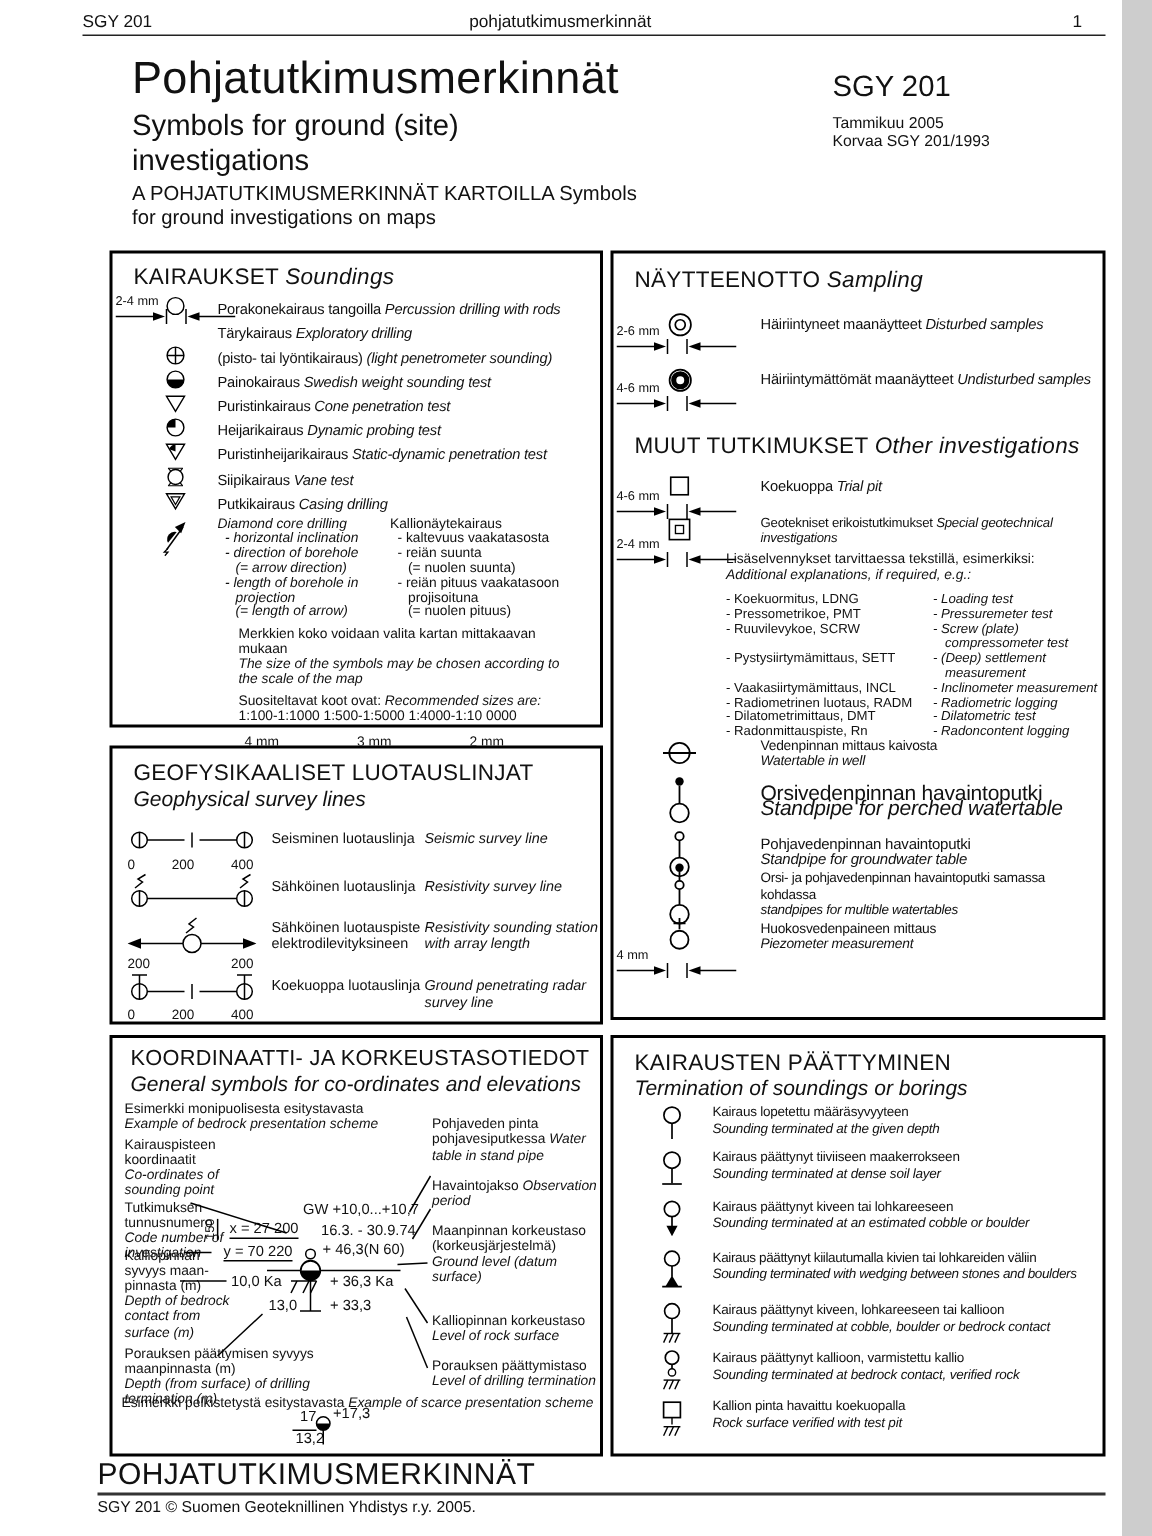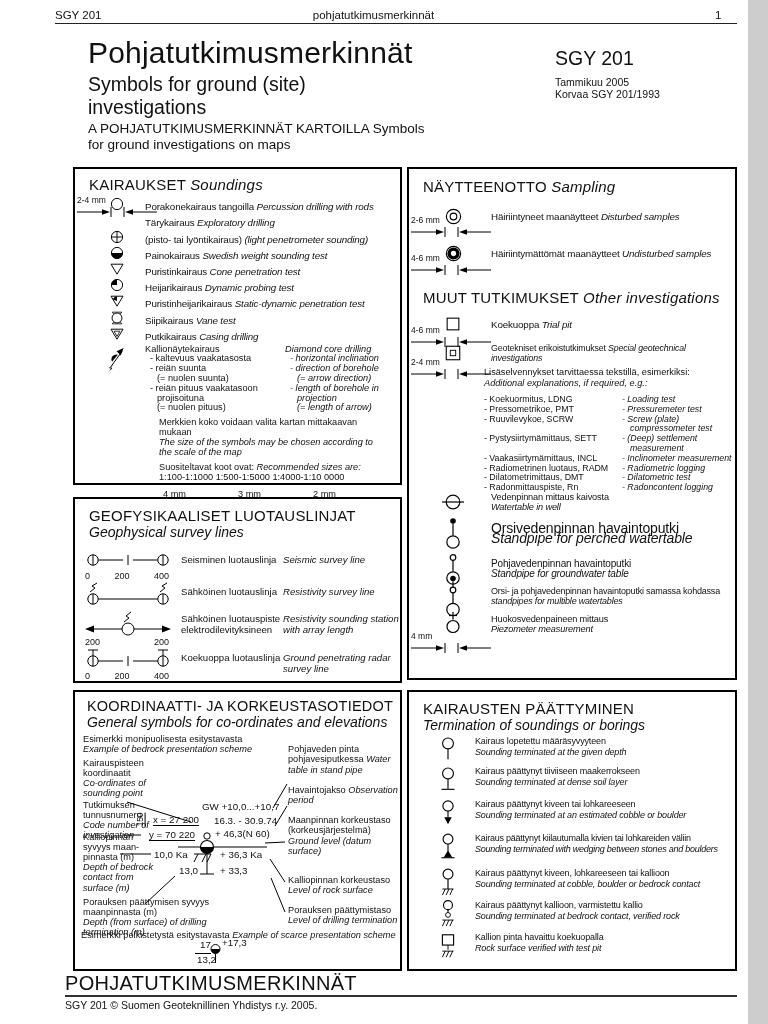--- a/index.html
+++ b/index.html
@@ -15,21 +15,21 @@
   .s{stroke:#000;stroke-width:1.2;fill:none;stroke-linecap:butt}
   .sw1{stroke-width:1}
   .f{fill:#000;stroke:none}
   .krow{display:flex;align-items:flex-end;height:16.2px;margin-left:14px;white-space:nowrap}
   .krow .sym,.srow .sym{width:56px;flex:none;display:flex;justify-content:center;align-items:center}
   .krow .txt{font-size:9.8px;letter-spacing:-.15px}
   .dim{position:absolute;width:90px}
   .dimlbl{display:block;font-size:8.5px;margin-bottom:-1px}
   .srow{position:absolute;left:14px;right:4px;display:flex;align-items:center}
   .srow .sym{width:60px}
-  .srow .txt{font-size:9.8px;margin-left:8px;letter-spacing:-.15px}
+  .srow .txt{font-size:9.8px;margin-left:24px;letter-spacing:-.15px}
   .pair{display:flex;font-size:8.8px;line-height:9.8px}
   .pair .pfi{width:138px;flex:none}
   .pair .pen{width:118px;padding-left:8px;text-indent:-8px}
   .grow{position:absolute;left:10px;display:flex;align-items:flex-start}
   .gicon{width:96px;flex:none;display:flex;flex-direction:column}
   .gscale{display:flex;justify-content:space-between;width:84px;font-size:9px;margin-top:0px}
   .gfi{width:102px;font-size:9.6px;line-height:1.15;margin-top:5px;flex:none}
   .gen{font-size:9.6px;line-height:1.15;margin-top:5px}
   .trow{position:absolute;left:12px;right:6px;display:flex;}
   .trow .sym{width:54px;flex:none;display:flex;justify-content:center}
@@ -159,37 +159,37 @@
 
     <div style="display:flex;margin:3px 0 0 14px">
       <span class="sym" style="width:56px;display:flex;justify-content:center">
         <svg width="20" height="26" viewBox="0 0 24 30">
             <line class="s" x1="5" y1="25" x2="18" y2="7"></line>
             <polygon class="f" points="20,3 11.5,7 16.5,12"></polygon>
             <path class="f" d="M13,11 A6,6 0 0 0 6,19.5 Z"></path>
             <polyline class="s sw1" points="6,24 3,27 6,27 3.5,30"></polyline>
           </svg>
       </span>
+      <div class="t9 i" style="width:115px;line-height:9.8px">
+        <div>Diamond core drilling</div>
+        <div style="padding-left:5px">- horizontal inclination</div>
+        <div style="padding-left:5px">- direction of borehole</div>
+        <div style="padding-left:12px">(= arrow direction)</div>
+        <div style="padding-left:5px">- length of borehole in</div>
+        <div style="padding-left:12px">projection</div>
+        <div style="padding-left:12px">(= length of arrow)</div>
+      </div>
       <div class="t9" style="width:140px;line-height:9.8px">
         <div>Kallionäytekairaus</div>
         <div style="padding-left:5px">- kaltevuus vaakatasosta</div>
         <div style="padding-left:5px">- reiän suunta</div>
         <div style="padding-left:12px">(= nuolen suunta)</div>
         <div style="padding-left:5px">- reiän pituus vaakatasoon</div>
         <div style="padding-left:12px">projisoituna</div>
         <div style="padding-left:12px">(= nuolen pituus)</div>
-      </div>
-      <div class="t9 i" style="width:115px;line-height:9.8px">
-        <div>Diamond core drilling</div>
-        <div style="padding-left:5px">- horizontal inclination</div>
-        <div style="padding-left:5px">- direction of borehole</div>
-        <div style="padding-left:12px">(= arrow direction)</div>
-        <div style="padding-left:5px">- length of borehole in</div>
-        <div style="padding-left:12px">projection</div>
-        <div style="padding-left:12px">(= length of arrow)</div>
       </div>
     </div>
 
     <div class="t9" style="margin:4px 0 0 84px;line-height:10px">
       <div>Merkkien koko voidaan valita kartan mittakaavan</div>
       <div>mukaan</div>
       <div class="i">The size of the symbols may be chosen according to</div>
       <div class="i">the scale of the map</div>
     </div>
     <div class="t9" style="margin:5px 0 0 84px;line-height:10px">

